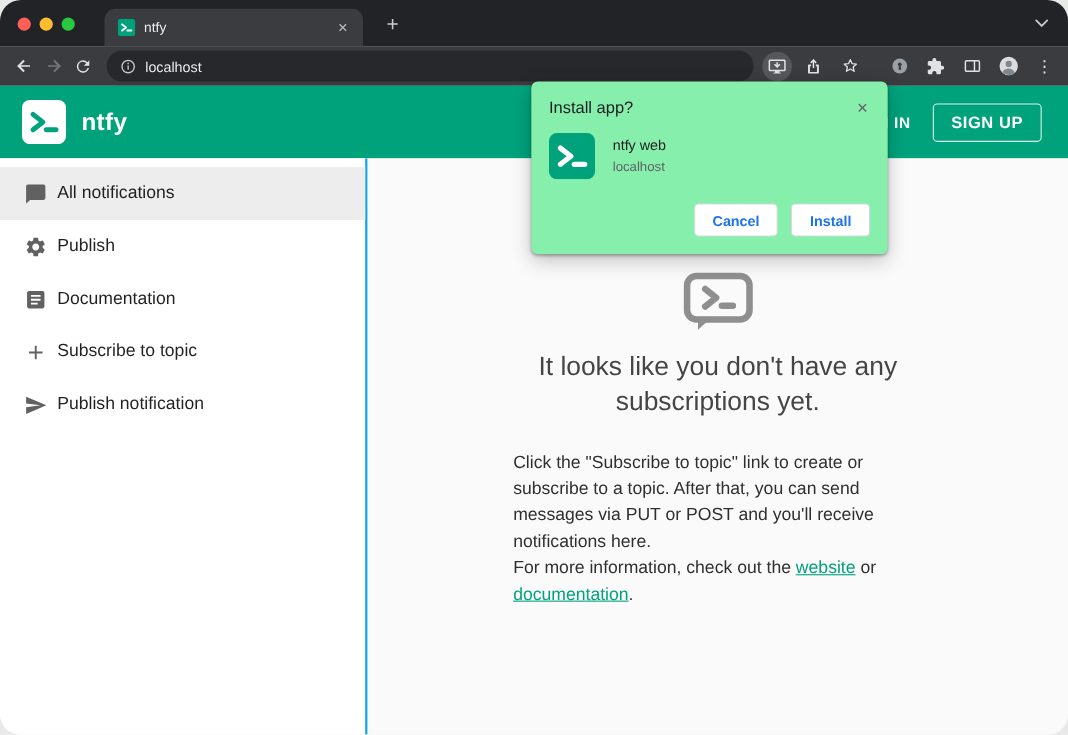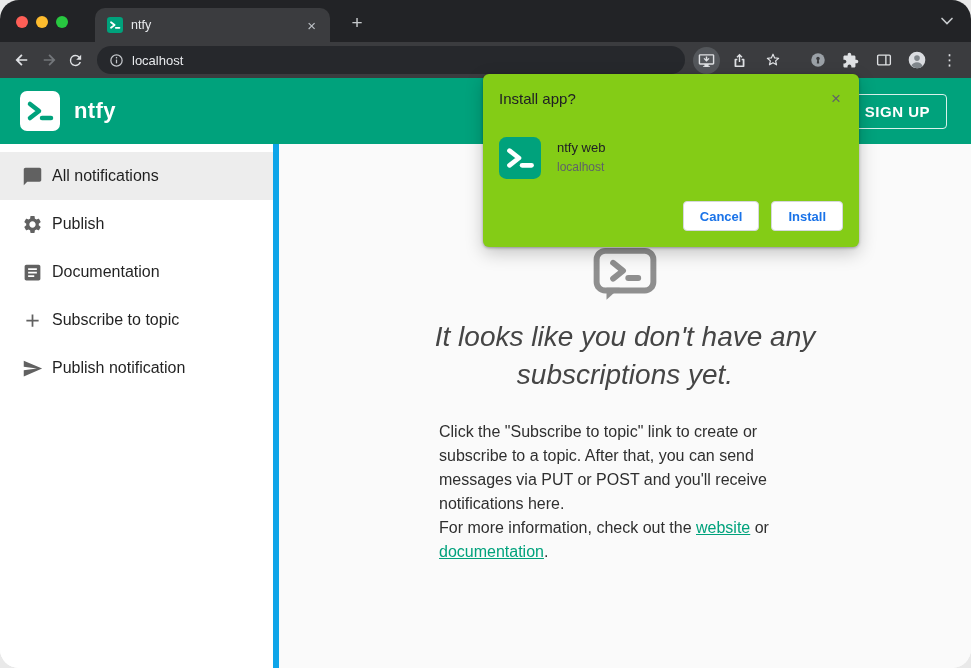--- a/index.html
+++ b/index.html
@@ -37,39 +37,39 @@
   .appbar{height:66px;background:var(--accent,#00a27c);display:flex;align-items:center;
           padding:0 24px 0 20px;gap:14px;}
   .app-logo{width:40px;height:40px;flex:0 0 auto;}
   .app-title{color:#fff;font-size:22px;font-weight:700;letter-spacing:.4px;flex:1;}
   .appbar-actions{display:flex;align-items:center;gap:10px;}
   .signin{color:#fff;font-size:14px;font-weight:600;letter-spacing:.5px;padding:8px 10px;cursor:pointer;}
   .signup{color:#fff;font-size:15px;font-weight:600;letter-spacing:.5px;padding:8px 16px;
           border:1px solid rgba(255,255,255,.85);border-radius:4px;cursor:pointer;}
   
   .content{display:flex;height:524px;background:#fafafa;}
-  .sidebar{width:279px;background:#fff;border-right:6px solid #0ea5e9;padding-top:8px;}
+  .sidebar{width:334px;background:#fff;border-right:2px solid #0ea5e9;padding-top:8px;}
   .side-item{height:48px;display:flex;align-items:center;padding:0 16px 0 20px;gap:8px;
              font-size:16px;color:rgba(0,0,0,.87);cursor:pointer;}
   .side-item.selected{background:#ededed;}
   .side-icon{width:24px;height:24px;display:flex;align-items:center;justify-content:center;color:#616161;flex:0 0 auto;}
   .main{flex:1;padding-top:102px;}
   .empty{text-align:center;}
   .empty-logo{color:#8f8f8f;width:66px;height:56px;}
-  .heading{margin:16px auto 0;max-width:420px;font-size:28px;font-weight:400;color:#454545;line-height:1.35;font-style:italic;}
+  .heading{margin:16px auto 0;max-width:420px;font-size:24px;font-weight:400;color:#454545;line-height:1.35;}
   .paras{width:372px;margin:26px auto 0;text-align:left;font-size:16px;line-height:1.5;color:#2f2f2f;}
   .para2{}
   .tlink{color:var(--accent,#00a27c);text-decoration:underline;cursor:pointer;}
   
-  .dialog{position:absolute;left:483px;top:74px;width:376px;background:#84cc16;border-radius:6px;
+  .dialog{position:absolute;left:483px;top:74px;width:324px;background:#86efac;border-radius:6px;
           box-shadow:0 1px 3px rgba(0,0,0,.3),0 6px 18px rgba(0,0,0,.22);padding:16px;z-index:30;}
   .dlg-head{display:flex;justify-content:space-between;align-items:flex-start;}
   .dlg-title{font-size:15px;color:#202124;}
   .dlg-close{color:#5f6368;font-size:17px;line-height:1;cursor:pointer;margin-top:-2px;padding:2px;}
-  .dlg-app{display:flex;gap:16px;margin-top:28px;align-items:flex-start;}
+  .dlg-app{display:flex;gap:16px;margin-top:12px;align-items:flex-start;}
   .dlg-icon{width:42px;height:42px;flex:0 0 auto;}
   .dlg-name{font-size:13px;color:#202124;margin-top:3px;}
   .dlg-origin{font-size:12px;color:#5f6368;margin-top:5px;}
   .dlg-actions{display:flex;justify-content:flex-end;gap:12px;margin-top:22px;}
   .dlg-btn{height:30px;padding:0 16px;border:1px solid #d5d8dc;border-radius:4px;background:#fff;
            color:#1a73e8;font-weight:600;font-size:13px;font-family:inherit;cursor:pointer;}
   svg{display:block;}
 </style>
 </head>
 <body>

